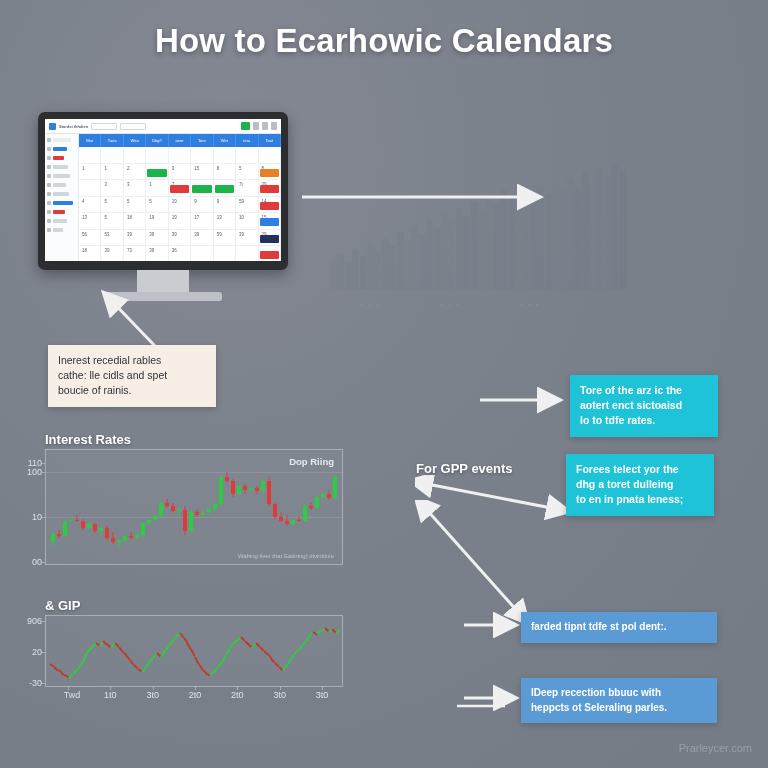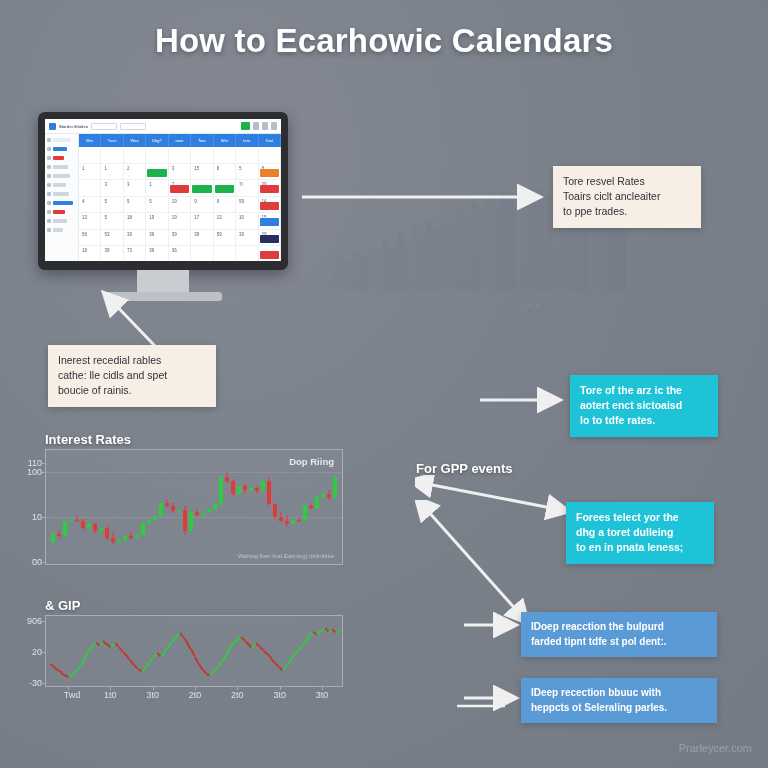--- a/index.html
+++ b/index.html
@@ -527,46 +527,40 @@
   </svg>
 
   <svg class="arrow" style="left:462px; top:685px;" width="62" height="26">
     <line x1="2" y1="13" x2="52" y2="13" stroke="#f0f0f0" stroke-width="3" marker-end="url(#ah)"></line>
   </svg>
 
   <svg class="arrow" style="left:455px; top:695px;" width="58" height="22">
     <line x1="2" y1="11" x2="50" y2="11" stroke="#f0f0f0" stroke-width="2.5"></line>
   </svg>
 
-  <div class="box cream" style="left:553px; top:166px; width:148px;">
-    <div>Tore resvel Rates</div>
-    <div>Toairs ciclt ancleaiter</div>
-    <div>to ppe trades.</div>
-  </div>
 
   <div class="box cream" style="left:48px; top:345px; width:168px;">
     <div>Inerest recedial rables</div>
     <div>cathe: lle cidls and spet</div>
     <div>boucie of rainis.</div>
   </div>
 
   <div class="box cyan" style="left:570px; top:375px; width:148px;">
     <div>Tore of the arz ic the</div>
     <div>aotert enct sictoaisd</div>
     <div>lo to tdfe rates.</div>
   </div>
 
-  <div class="box cyan" style="left:566px; top:502px; width:148px;">
+  <div class="box cyan" style="left:566px; top:454px; width:148px;">
     <div>Forees telect yor the</div>
     <div>dhg a toret dulleing</div>
     <div>to en in pnata leness;</div>
   </div>
 
   <div class="box blue" style="left:521px; top:612px; width:196px; font-size:10px;">
-    <div>IDoep reacction the bulpurd</div>
     <div>farded tipnt tdfe st pol dent:.</div>
   </div>
 
   <div class="box blue" style="left:521px; top:678px; width:196px; font-size:10px;">
     <div>IDeep recection bbuuc with</div>
     <div>heppcts ot Seleraling parles.</div>
   </div>
 
 
   <div style="position:absolute; left:416px; top:461px; color:#ffffff; font-size:13px; font-weight:bold; text-shadow:0 1px 3px rgba(40,44,50,.5);">For GPP events</div>

